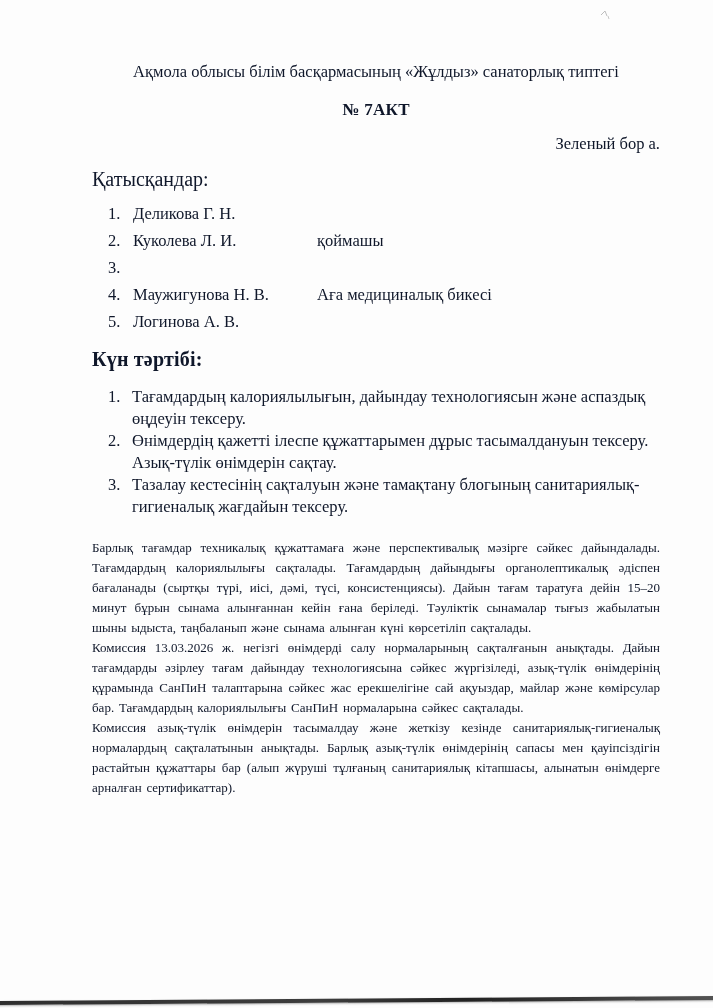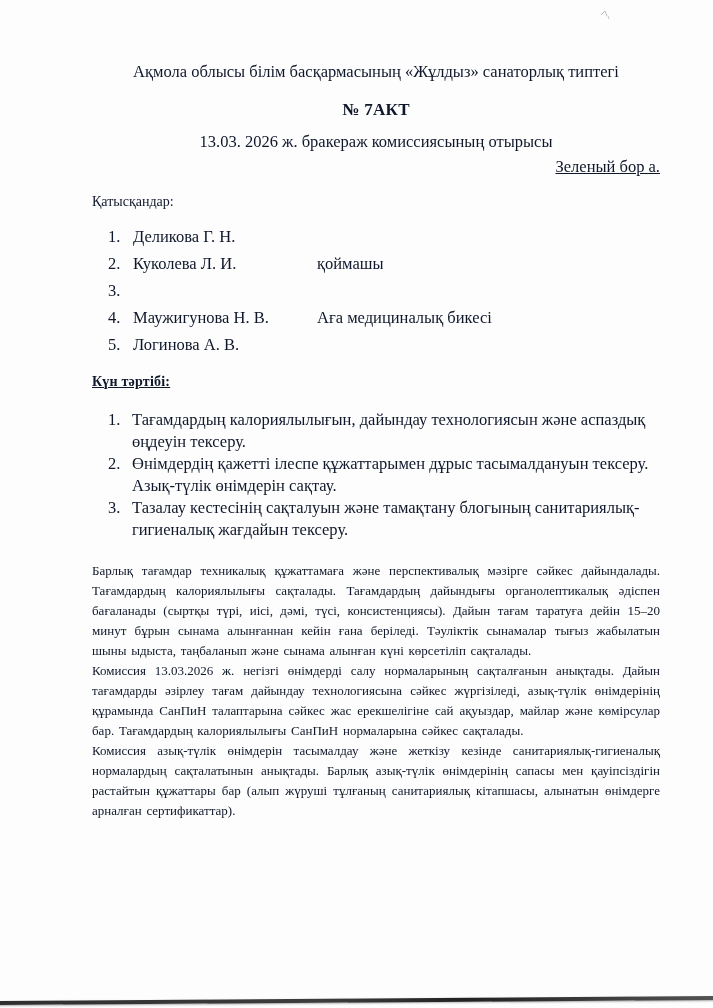--- a/index.html
+++ b/index.html
@@ -39,47 +39,45 @@
   .meeting-line {
     text-align: center;
     font-size: 16.5px;
     line-height: 22px;
     margin-top: 9px;
   }
   .location-line {
     text-align: right;
     font-size: 16.5px;
     line-height: 22px;
-    margin-top: 3px;
-    text-decoration: underline;
+    margin-top: 11px;
   }
   .participants-heading {
-    font-size: 14px;
+    font-size: 20px;
     line-height: 22px;
     margin-top: 13px;
   }
   .participants-list {
     margin-top: 10px;
     padding-left: 16px;
   }
   .participant-row {
     display: flex;
     font-size: 16.5px;
     line-height: 27px;
   }
   .participant-row .num  { width: 25px; flex: none; }
   .participant-row .name { width: 184px; flex: none; }
   .participant-row .role { flex: 1; }
   .agenda-heading {
     font-weight: bold;
-    font-size: 14px;
+    font-size: 20px;
     line-height: 22px;
     margin-top: 13px;
     letter-spacing: 0.2px;
-    text-decoration: underline;
   }
   .agenda-list {
     margin-top: 16px;
     padding-left: 16px;
   }
   .agenda-row {
     display: flex;
     font-size: 16.5px;
     line-height: 22px;
   }
@@ -124,21 +122,20 @@
     <path d="M3 8 L7 4 L9 9" fill="none" stroke="#8a8a8a" stroke-width="1"></path>
     <path d="M10 9 L11 12" fill="none" stroke="#9a9a9a" stroke-width="1"></path>
   </svg>
 
   <div class="content">
 
     <div class="org-title">Ақмола облысы білім басқармасының «Жұлдыз» санаторлық типтегі</div>
 
     <div class="act-number">№ 7АКТ</div>
 
-    <div class="meeting-line">13.03. 2026 ж. бракераж комиссиясының отырысы</div>
 
     <div class="location-line">Зеленый бор а.</div>
 
     <div class="participants-heading">Қатысқандар:</div>
 
     <div class="participants-list">
       <div class="participant-row">
         <span class="num">1.</span>
         <span class="name">Деликова Г. Н.</span>
       </div>

